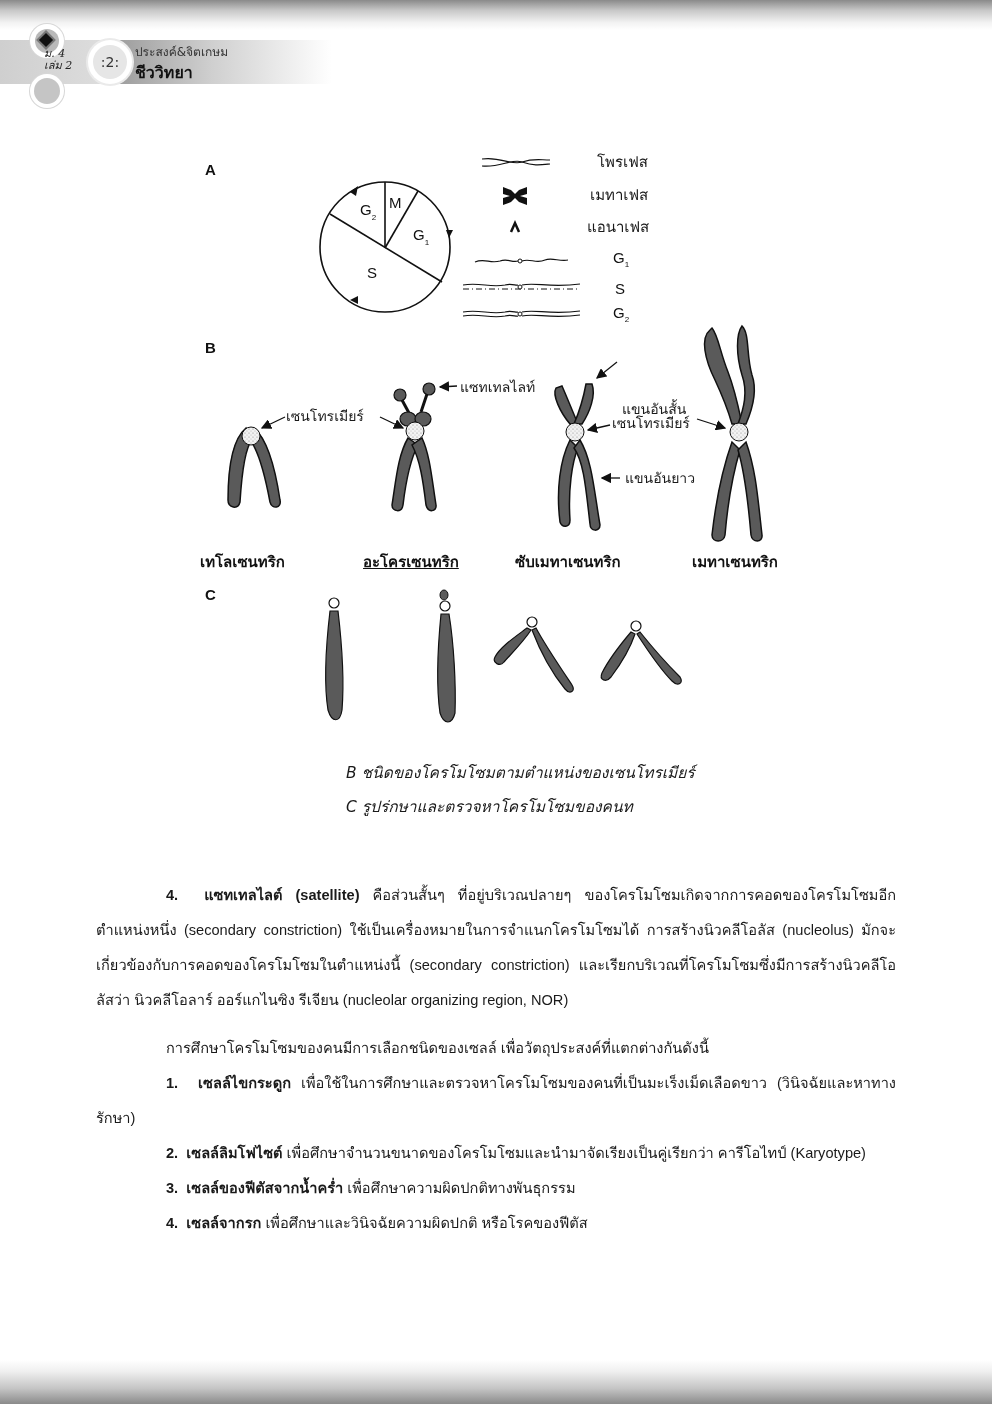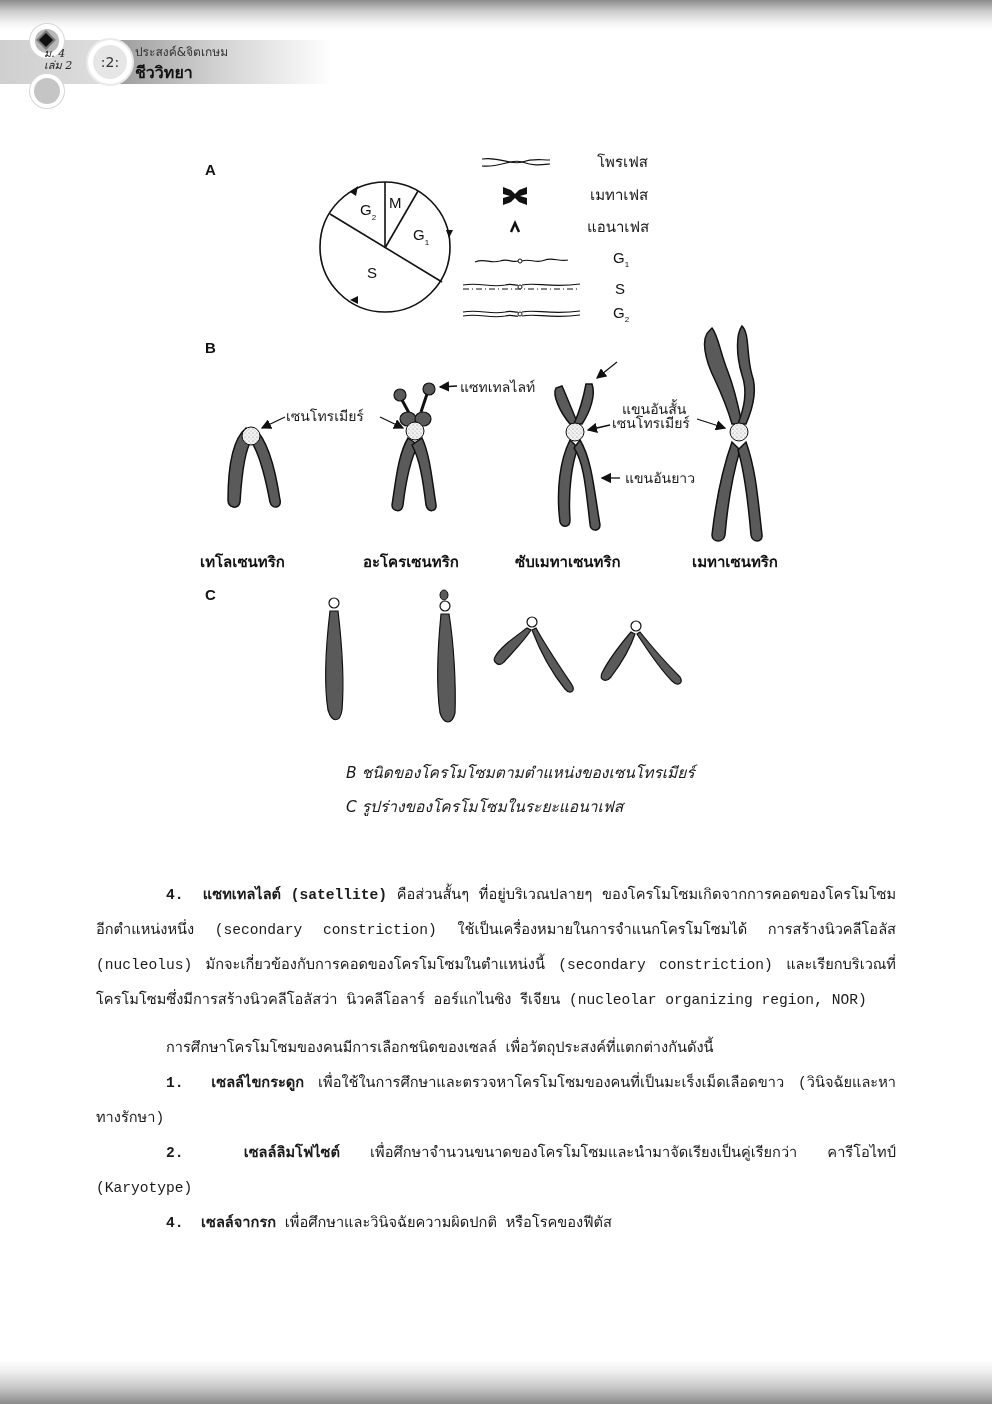--- a/index.html
+++ b/index.html
@@ -50,21 +50,21 @@
 
   
   .caption { position:absolute; left:166px; top:756px; width:700px; font-size:15.5px; line-height:34px; }
   .caption .cap-head { font-weight:bold; font-style:normal; }
   .caption .cap-line { font-style:italic; white-space:nowrap; }
   .caption .cap-indent { padding-left:180px; }
 
   
   .body-text {
     position:absolute; left:96px; top:878px; width:800px;
-    font-family:Liberation Mono, monospace; font-size:14.6px; line-height:35px; text-align:justify;
+    font-family:Liberation Sans, sans-serif; font-size:14.6px; line-height:35px; text-align:justify;
     color:#1a1a1a;
   }
   .para { margin:0; }
   .para.indent { text-indent:70px; }
   .para.gap { margin-top:13px; }
   .b { font-weight:bold; }
 </style>
 </head>
 <body>
 
@@ -181,21 +181,21 @@
     <line x1="620" y1="478" x2="602" y2="478" stroke="#111" stroke-width="1.3" marker-end="url(#arr)"></line>
   </svg>
 
   <div class="thai-label" style="left:286px; top:405px;">เซนโทรเมียร์</div>
   <div class="thai-label" style="left:460px; top:376px;">แซทเทลไลท์</div>
   <div class="thai-label" style="left:622px; top:370px;margin-top:28px;">แขนอันสั้น</div>
   <div class="thai-label" style="left:612px; top:412px;">เซนโทรเมียร์</div>
   <div class="thai-label" style="left:625px; top:467px;">แขนอันยาว</div>
 
   <div class="thai-bold" style="left:200px; top:550px;">เทโลเซนทริก</div>
-  <div class="thai-bold" style="left:363px; top:550px;">อะโครเซนทริก</div>
+  <div class="thai-bold" style="left:363px; top:550px;text-decoration:underline;">อะโครเซนทริก</div>
   <div class="thai-bold" style="left:515px; top:550px;">ซับเมทาเซนทริก</div>
   <div class="thai-bold" style="left:692px; top:550px;">เมทาเซนทริก</div>
 
   <div class="panel-label" style="left:205px; top:586px;">C</div>
 
   <svg style="position:absolute; left:300px; top:585px;" width="420" height="150" viewBox="0 0 420 150">
     <circle cx="34" cy="18" r="5" fill="#fff" stroke="#111" stroke-width="1.2"></circle>
     <path d="M30,26 C26,60 24,100 28,125 C32,138 40,138 42,125 C44,100 42,60 38,26 Z" fill="#5a5a5a" stroke="#111" stroke-width="1.2"></path>
     <ellipse cx="144" cy="10" rx="4" ry="5" fill="#5a5a5a" stroke="#111" stroke-width="1"></ellipse>
     <circle cx="145" cy="21" r="5" fill="#fff" stroke="#111" stroke-width="1.2"></circle>
@@ -204,34 +204,38 @@
     <path d="M227,43 C215,52 200,62 195,72 C192,78 200,82 204,77 C212,68 224,56 231,45 Z" fill="#5a5a5a" stroke="#111" stroke-width="1.2"></path>
     <path d="M236,43 C245,60 262,85 272,100 C276,106 270,110 265,104 C252,88 240,66 232,45 Z" fill="#5a5a5a" stroke="#111" stroke-width="1.2"></path>
     <circle cx="336" cy="41" r="5" fill="#fff" stroke="#111" stroke-width="1.2"></circle>
     <path d="M331,47 C320,60 308,76 302,88 C299,95 306,98 311,92 C320,80 330,64 335,49 Z" fill="#5a5a5a" stroke="#111" stroke-width="1.2"></path>
     <path d="M340,47 C352,62 368,80 380,92 C384,98 378,102 372,96 C360,84 348,66 337,49 Z" fill="#5a5a5a" stroke="#111" stroke-width="1.2"></path>
   </svg>
 </div>
 
 <div class="caption">
   <div class="cap-line cap-indent">B ชนิดของโครโมโซมตามตำแหน่งของเซนโทรเมียร์</div>
-  <div class="cap-line cap-indent">C รูปร่างของโครโมโซมในระยะแอนาเฟส</div>
+  <div class="cap-line cap-indent">C รูปร่กษาและตรวจหาโครโมโซมของคนท</div>
 </div>
 
 <div class="body-text">
   <p class="para indent">
     <span class="b">4.</span>&nbsp;
     <span class="b">แซทเทลไลต์ (satellite)</span><span> คือส่วนสั้นๆ ที่อยู่บริเวณปลายๆ ของโครโมโซมเกิดจากการคอดของโครโมโซมอีกตำแหน่งหนึ่ง (secondary constriction) ใช้เป็นเครื่องหมายในการจำแนกโครโมโซมได้ การสร้างนิวคลีโอลัส (nucleolus) มักจะเกี่ยวข้องกับการคอดของโครโมโซมในตำแหน่งนี้ (secondary constriction) และเรียกบริเวณที่โครโมโซมซึ่งมีการสร้างนิวคลีโอลัสว่า นิวคลีโอลาร์ ออร์แกไนซิง รีเจียน (nucleolar organizing region, NOR)</span>
   </p>
   <p class="para indent gap">การศึกษาโครโมโซมของคนมีการเลือกชนิดของเซลล์ เพื่อวัตถุประสงค์ที่แตกต่างกันดังนี้</p>
   <p class="para indent">
     <span class="b">1.</span>&nbsp;
     <span class="b">เซลล์ไขกระดูก</span><span>  เพื่อใช้ในการศึกษาและตรวจหาโครโมโซมของคนที่เป็นมะเร็งเม็ดเลือดขาว (วินิจฉัยและหาทางรักษา)</span>
   </p>
   <p class="para indent">
     <span class="b">2.</span>&nbsp;
     <span class="b">เซลล์ลิมโฟไซต์</span><span>  เพื่อศึกษาจำนวนขนาดของโครโมโซมและนำมาจัดเรียงเป็นคู่เรียกว่า คารีโอไทป์ (Karyotype)</span>
   </p>
   <p class="para indent">
+    <span class="b">3.</span>&nbsp;
+    <span class="b">เซลล์ของฟีตัสจากน้ำคร่ำ</span><span> เพื่อศึกษาความผิดปกติทางพันธุกรรม</span>
+  </p>
+  <p class="para indent">
     <span class="b">4.</span>&nbsp;
     <span class="b">เซลล์จากรก</span><span> เพื่อศึกษาและวินิจฉัยความผิดปกติ หรือโรคของฟีตัส</span>
   </p>
 </div>
 
 </body></html>

